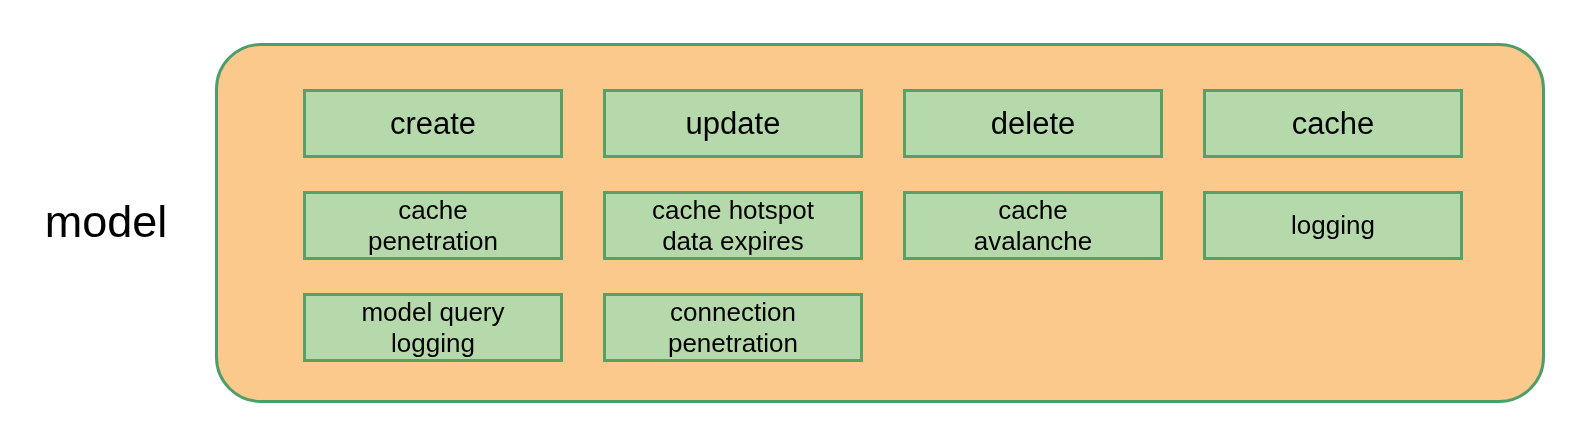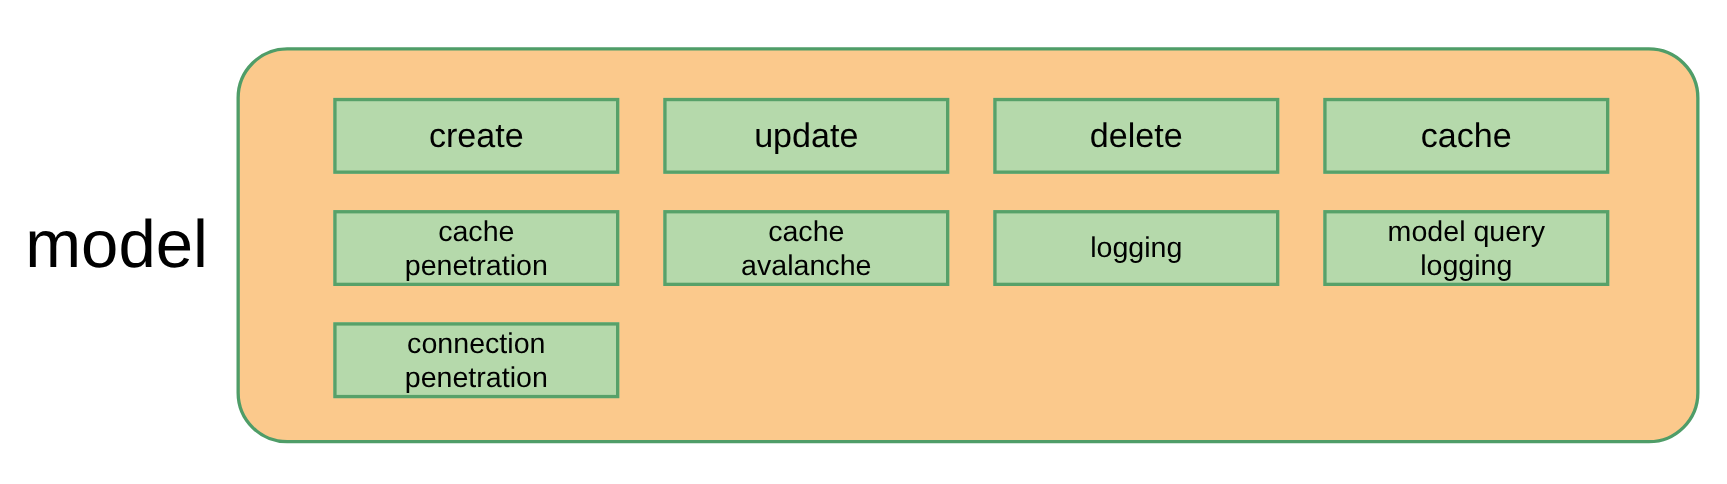--- a/index.html
+++ b/index.html
@@ -16,21 +16,21 @@
     position: relative;
     width: 1570px;
     height: 440px;
   }
   .model-label {
     position: absolute;
     left: 0;
     top: 196px;
     width: 212px;
     text-align: center;
-    font-size: 61px;
+    font-size: 45px;
     line-height: 52px;
     color: #000000;
   }
   .container-box {
     position: absolute;
     left: 215px;
     top: 43px;
     width: 1330px;
     height: 360px;
     box-sizing: border-box;
@@ -80,20 +80,22 @@
   <div class="container-box">
     <div class="grid">
 
       <div class="node header">create</div>
       <div class="node header">update</div>
       <div class="node header">delete</div>
       <div class="node header">cache</div>
 
       <div class="node">cache
 penetration</div>
+      <div class="node">cache hotspot
+data expires</div>
       <div class="node">cache
 avalanche</div>
 
       <div class="node">logging</div>
       <div class="node">model query
 logging</div>
       <div class="node">connection
 penetration</div>
 
     </div>

